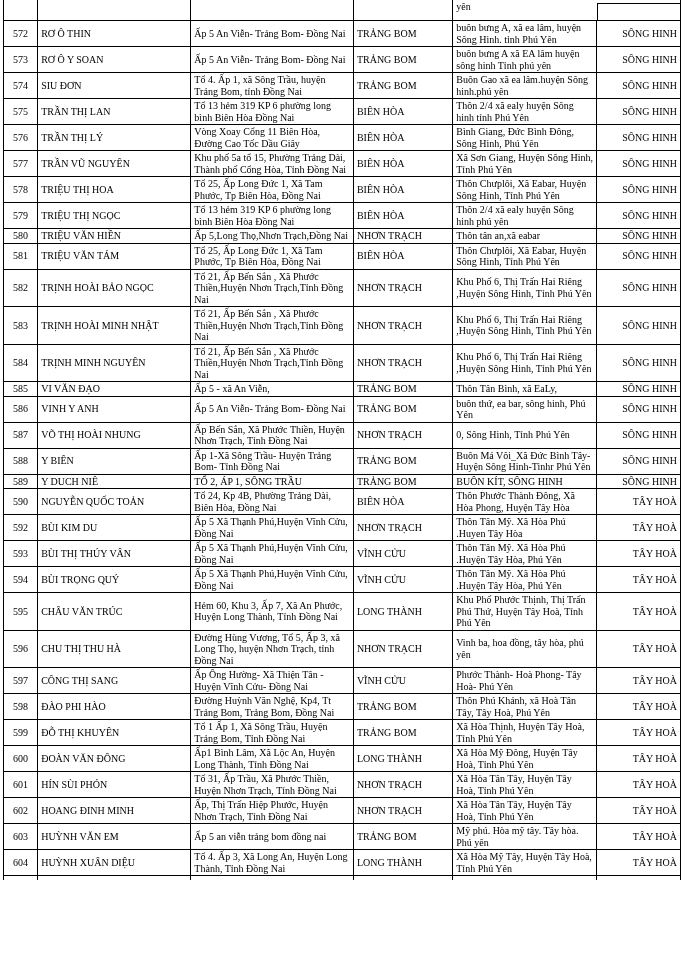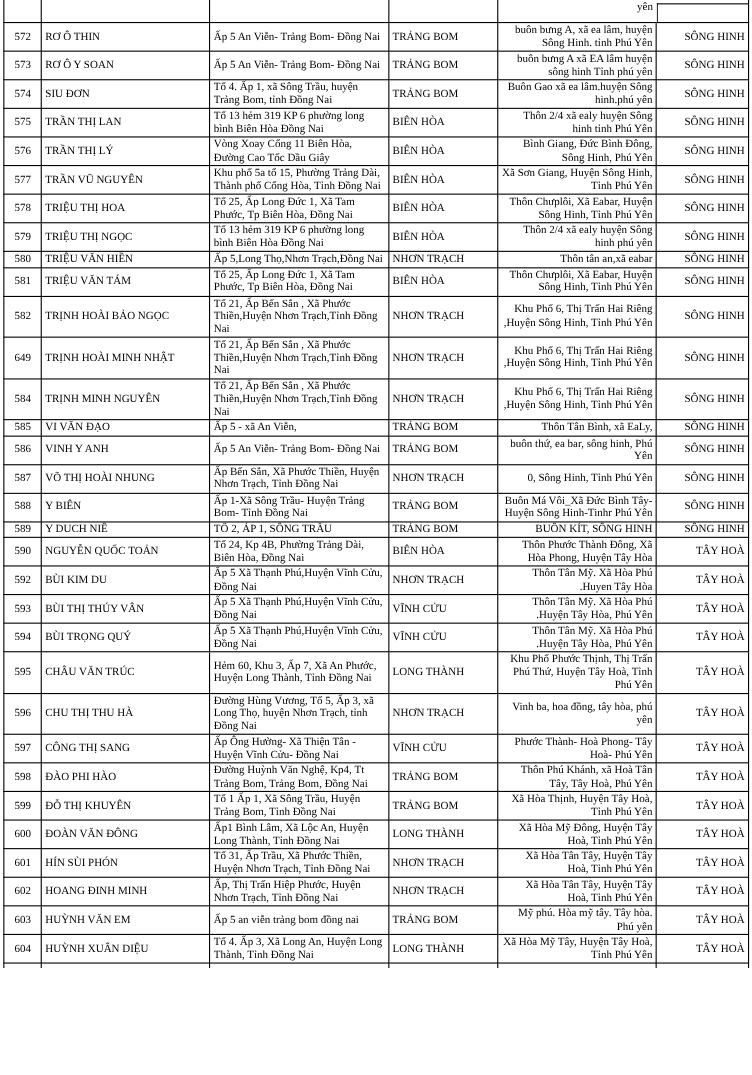--- a/index.html
+++ b/index.html
@@ -27,21 +27,21 @@
     line-height: 11.5px;
     padding: 1px 3px;
     vertical-align: middle;
     overflow: hidden;
     word-wrap: break-word;
   }
   .col-no          { width: 33px;  text-align: center; }
   .col-name        { width: 148px; text-align: left; }
   .col-address     { width: 157px; text-align: left; }
   .col-district    { width: 96px;  text-align: left; }
-  .col-dest        { width: 139px; text-align: right; margin-left: 17px; }
+  .col-dest        { width: 139px; text-align: left; margin-left: 17px; }
   .col-dest-district { width: 81px; text-align: right; }
 
   
   tr.partial-row td {
     border-top: none;
     height: 18px;
     vertical-align: top;
   }
   tr.partial-row td.col-dest { border-right: none; }
   tr.partial-row td.partial-box-cell {
@@ -169,21 +169,21 @@
         </tr>
         <tr>
           <td class="col-no">582</td>
           <td class="col-name">TRỊNH HOÀI BẢO NGỌC</td>
           <td class="col-address">Tổ 21, Ấp Bến Sắn , Xã Phước Thiền,Huyện Nhơn Trạch,Tỉnh Đồng Nai</td>
           <td class="col-district">NHƠN TRẠCH</td>
           <td class="col-dest">Khu Phố 6, Thị Trấn Hai Riêng ,Huyện Sông Hinh, Tỉnh Phú Yên</td>
           <td class="col-dest-district">SÔNG HINH</td>
         </tr>
         <tr>
-          <td class="col-no">649</td>
+          <td class="col-no">583</td>
           <td class="col-name">TRỊNH HOÀI MINH NHẬT</td>
           <td class="col-address">Tổ 21, Ấp Bến Sắn , Xã Phước Thiền,Huyện Nhơn Trạch,Tỉnh Đồng Nai</td>
           <td class="col-district">NHƠN TRẠCH</td>
           <td class="col-dest">Khu Phố 6, Thị Trấn Hai Riêng ,Huyện Sông Hinh, Tỉnh Phú Yên</td>
           <td class="col-dest-district">SÔNG HINH</td>
         </tr>
         <tr>
           <td class="col-no">584</td>
           <td class="col-name">TRỊNH MINH NGUYÊN</td>
           <td class="col-address">Tổ 21, Ấp Bến Sắn , Xã Phước Thiền,Huyện Nhơn Trạch,Tỉnh Đồng Nai</td>

